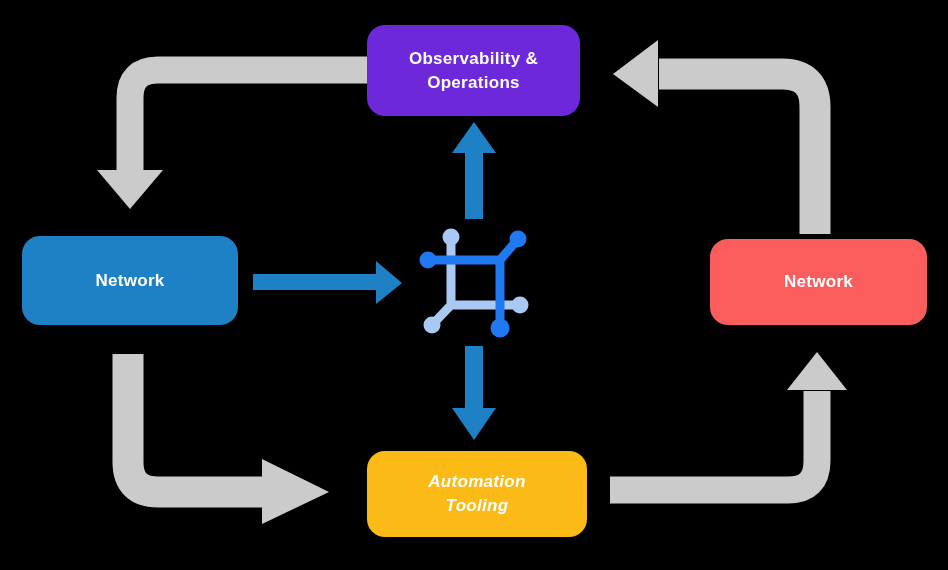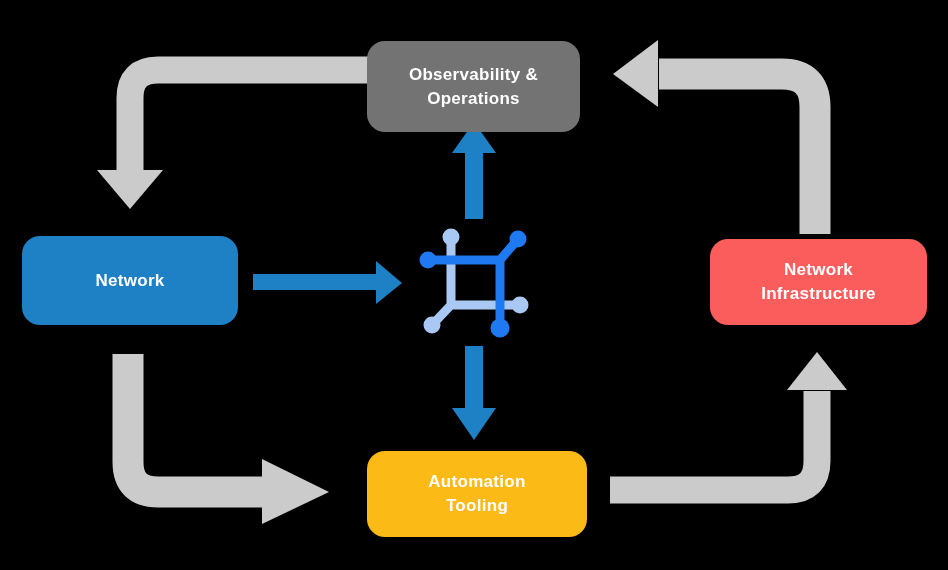--- a/index.html
+++ b/index.html
@@ -85,32 +85,31 @@
 
       <g>
         <path d="M 8 32 H 80 L 98 11 M 80 32 V 100" fill="none" stroke-width="9" stroke="#1F79F0"></path>
         <circle cx="8" cy="32" r="8.5" fill="#1F79F0"></circle>
         <circle cx="98" cy="11" r="8.5" fill="#1F79F0"></circle>
         <circle cx="80" cy="100" r="9.5" fill="#1F79F0"></circle>
       </g>
     </g>
   </svg>
 
-  <div class="node node-observability" style="background-color: #737373; margin-top: 16px;">
+  <div class="node node-observability" style="background-color: #6d28d9;">
     <span>Observability &amp;</span>
     <span>Operations</span>
   </div>
 
   <div class="node node-operations" style="background-color: rgb(31, 129, 197);">
     <span>Network</span>
   </div>
 
   <div class="node node-infrastructure" style="background-color: rgb(251, 93, 93);">
     <span>Network</span>
-    <span>Infrastructure</span>
   </div>
 
-  <div class="node node-automation" style="background-color: rgb(251, 186, 21);">
+  <div class="node node-automation" style="background-color: rgb(251, 186, 21); font-style: italic;">
     <span>Automation</span>
     <span>Tooling</span>
   </div>
 
 </div>
 
 </body></html>

